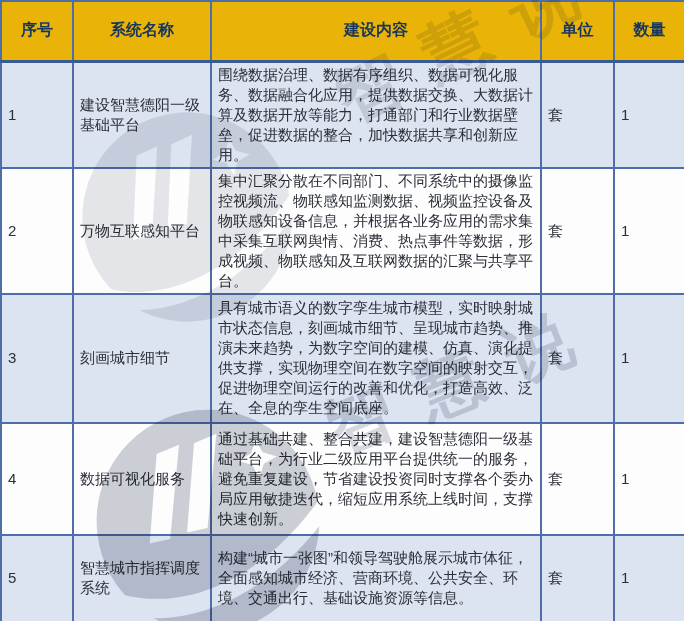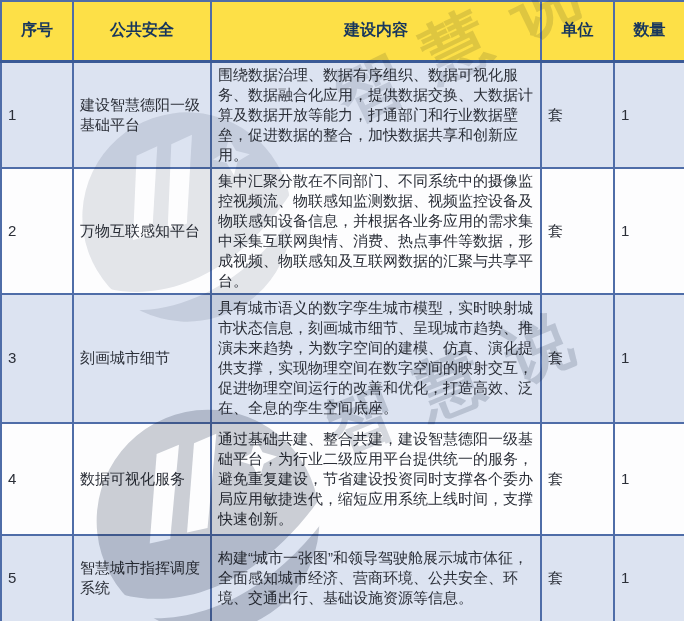--- a/index.html
+++ b/index.html
@@ -31,21 +31,21 @@
   table.sys col.c-unit{width:73px;}
   table.sys col.c-qty{width:71px;}
   table.sys th, table.sys td{
     border:2px solid var(--border);
     vertical-align:middle;
     padding:2px 6px;
     box-sizing:border-box;
   }
   table.sys thead tr{height:60px;}
   table.sys thead th{
-    background:#fde047;
+    background:#eab308;
     color:var(--header-text);
     font-weight:bold;
     font-size:16px;
     text-align:center;
     border-bottom:3px solid var(--border-dark);
   }
   table.sys tbody td{
     color:var(--body-text);
     font-size:15px;
     line-height:20px;
@@ -91,21 +91,21 @@
     <colgroup>
       <col class="c-no">
         <col class="c-name">
         <col class="c-content">
         <col class="c-unit">
         <col class="c-qty">
     </colgroup>
     <thead>
       <tr>
         <th>序号</th>
-        <th>公共安全</th>
+        <th>系统名称</th>
         <th>建设内容</th>
         <th>单位</th>
         <th>数量</th>
       </tr>
     </thead>
     <tbody>
       <tr class="r0">
         <td class="no">1</td>
         <td class="name">建设智慧德阳一级基础平台</td>
         <td class="content">围绕数据治理、数据有序组织、数据可视化服务、数据融合化应用，提供数据交换、大数据计算及数据开放等能力，打通部门和行业数据壁垒，促进数据的整合，加快数据共享和创新应用。</td>

